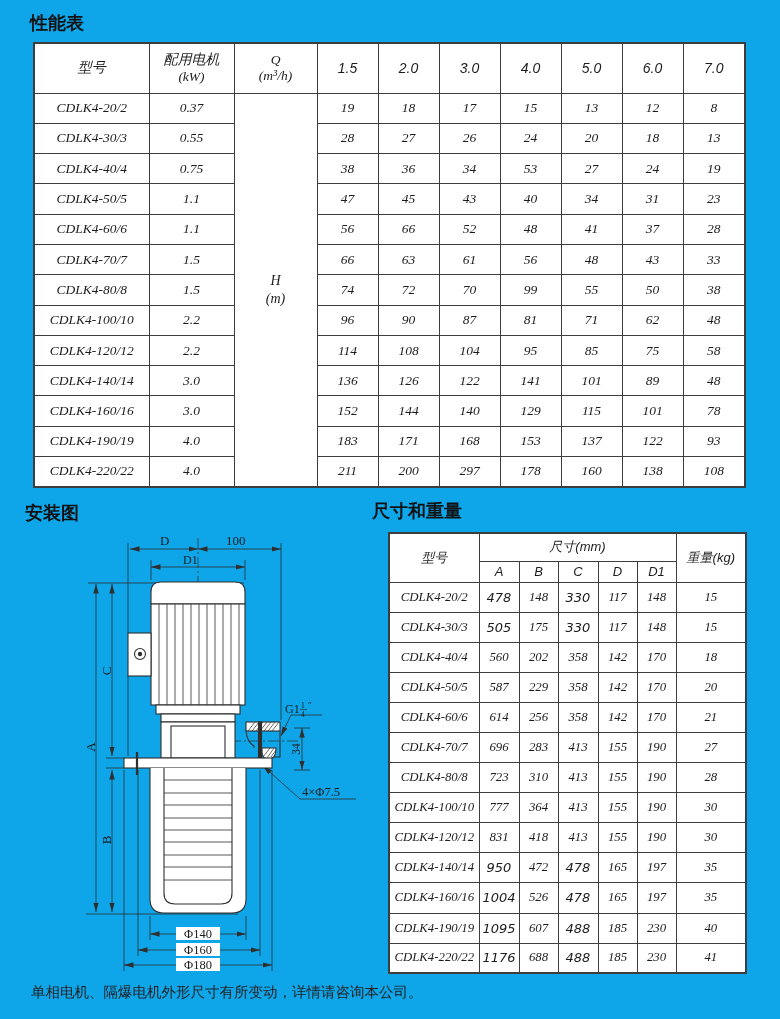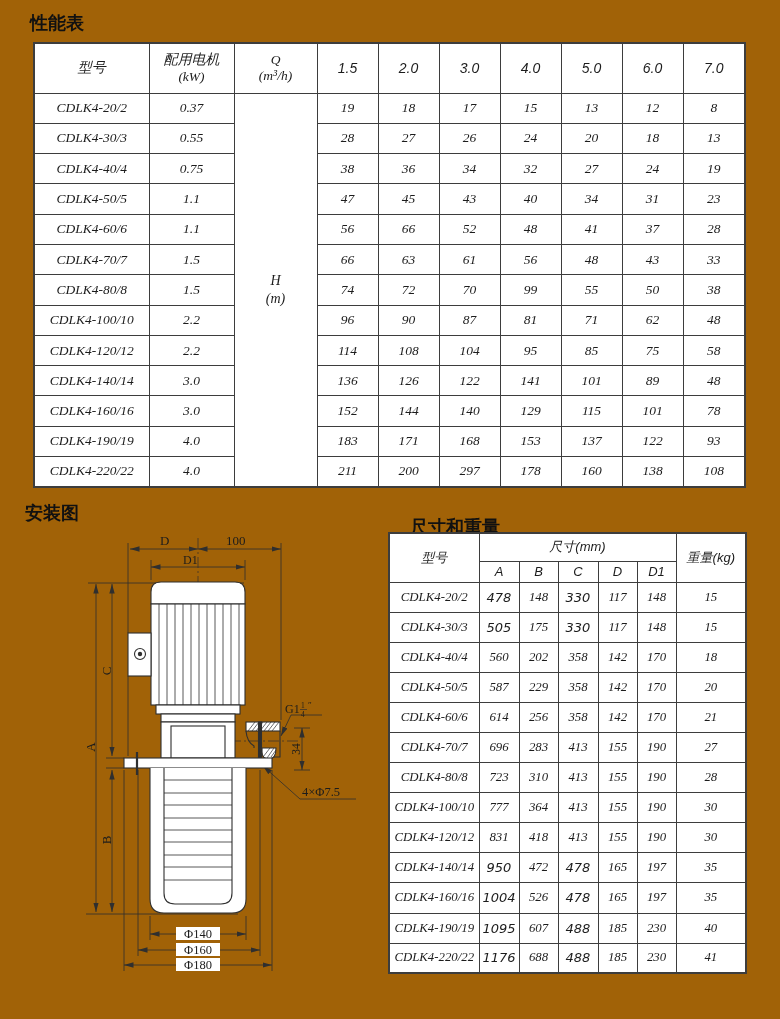--- a/index.html
+++ b/index.html
@@ -1,22 +1,22 @@
 <!DOCTYPE html>
 <html><head>
 <meta charset="utf-8">
 <style>
   html,body{margin:0;padding:0;background:#ffffff;}
-  .sheet{position:relative;width:780px;height:1019px;background:#a16207;overflow:hidden;
+  .sheet{position:relative;width:780px;height:1019px;background:#0ea5e9;overflow:hidden;
          font-family:"Liberation Serif",serif;color:#1c1c1c;}
   .sec-title{position:absolute;font-family:"Liberation Sans",sans-serif;
              font-weight:bold;font-size:18px;color:#111;white-space:nowrap;}
   #title-performance{left:30px;top:11px;}
   #title-install{left:25px;top:501px;text-align:right;}
-  #title-dims{left:410px;top:499px;margin-top:16px;}
+  #title-dims{left:372px;top:499px;}
 
   table{border-collapse:collapse;table-layout:fixed;position:absolute;background:#fff;font-style:italic;}
   th,td{border:1px solid #3d3d3d;text-align:center;vertical-align:middle;
         padding:0;overflow:hidden;font-weight:normal;}
   .t1{left:33px;top:42px;width:712px;border:2px solid #3d3d3d;}
   .t1 th{font-size:14px;font-family:"Liberation Sans",sans-serif;}
   .t1 th .lat, .t1 td{font-family:"Liberation Serif",serif;}
   .t1 td{font-size:13.5px;}
   .t1 thead tr{height:50px;}
   .t1 tbody tr{height:30.3px;}
@@ -102,21 +102,21 @@
           <td>20</td>
           <td>18</td>
           <td>13</td>
         </tr>
         <tr>
           <td>CDLK4-40/4</td>
           <td>0.75</td>
           <td>38</td>
           <td>36</td>
           <td>34</td>
-          <td>32</td>
+          <td>53</td>
           <td>27</td>
           <td>24</td>
           <td>19</td>
         </tr>
         <tr>
           <td>CDLK4-50/5</td>
           <td>1.1</td>
           <td>47</td>
           <td>45</td>
           <td>43</td>
@@ -462,14 +462,15 @@
           <td class="alt-num">1176</td>
           <td>688</td>
           <td class="alt-num">488</td>
           <td>185</td>
           <td>230</td>
           <td>41</td>
         </tr>
       </tbody>
   </table>
 
+  <div class="footnote">单相电机、隔爆电机外形尺寸有所变动，详情请咨询本公司。</div>
 
 </div>
 
 </body></html>

